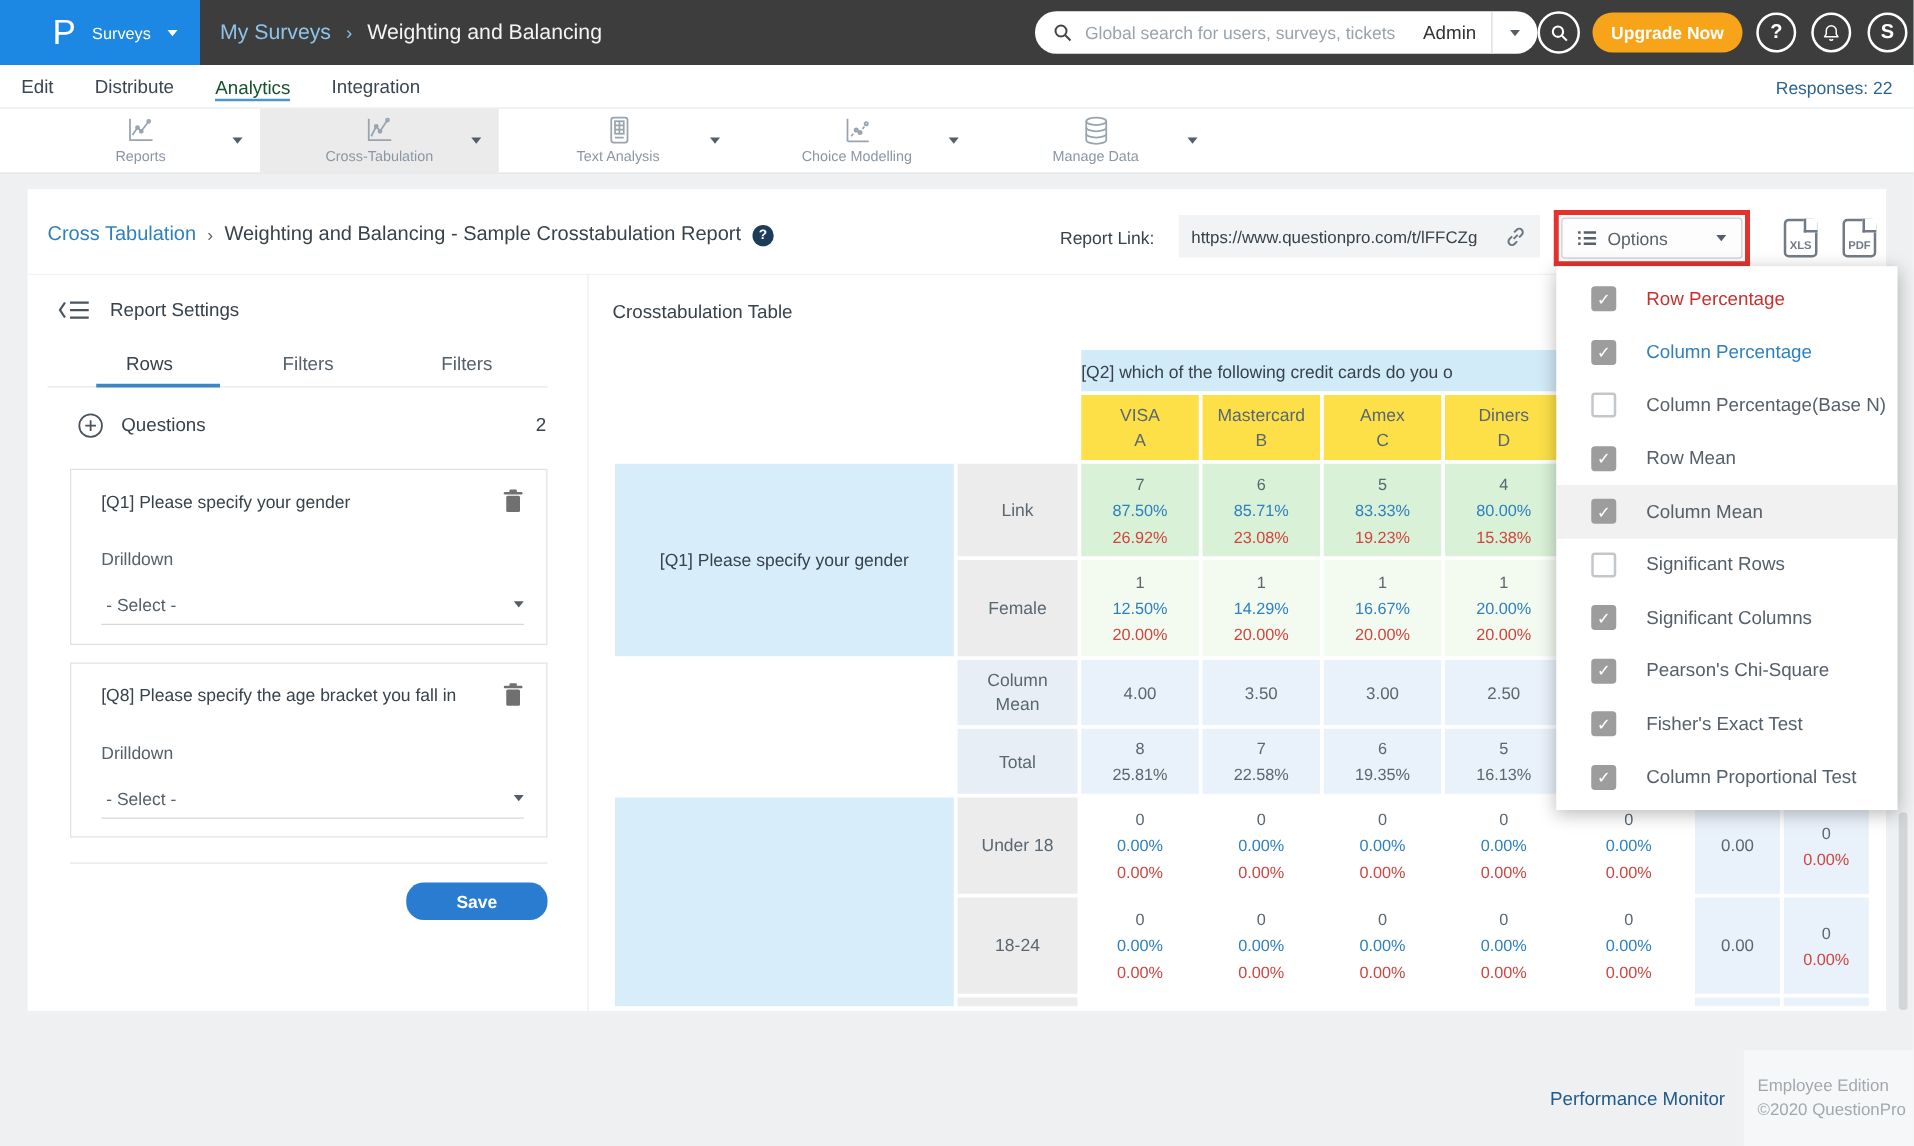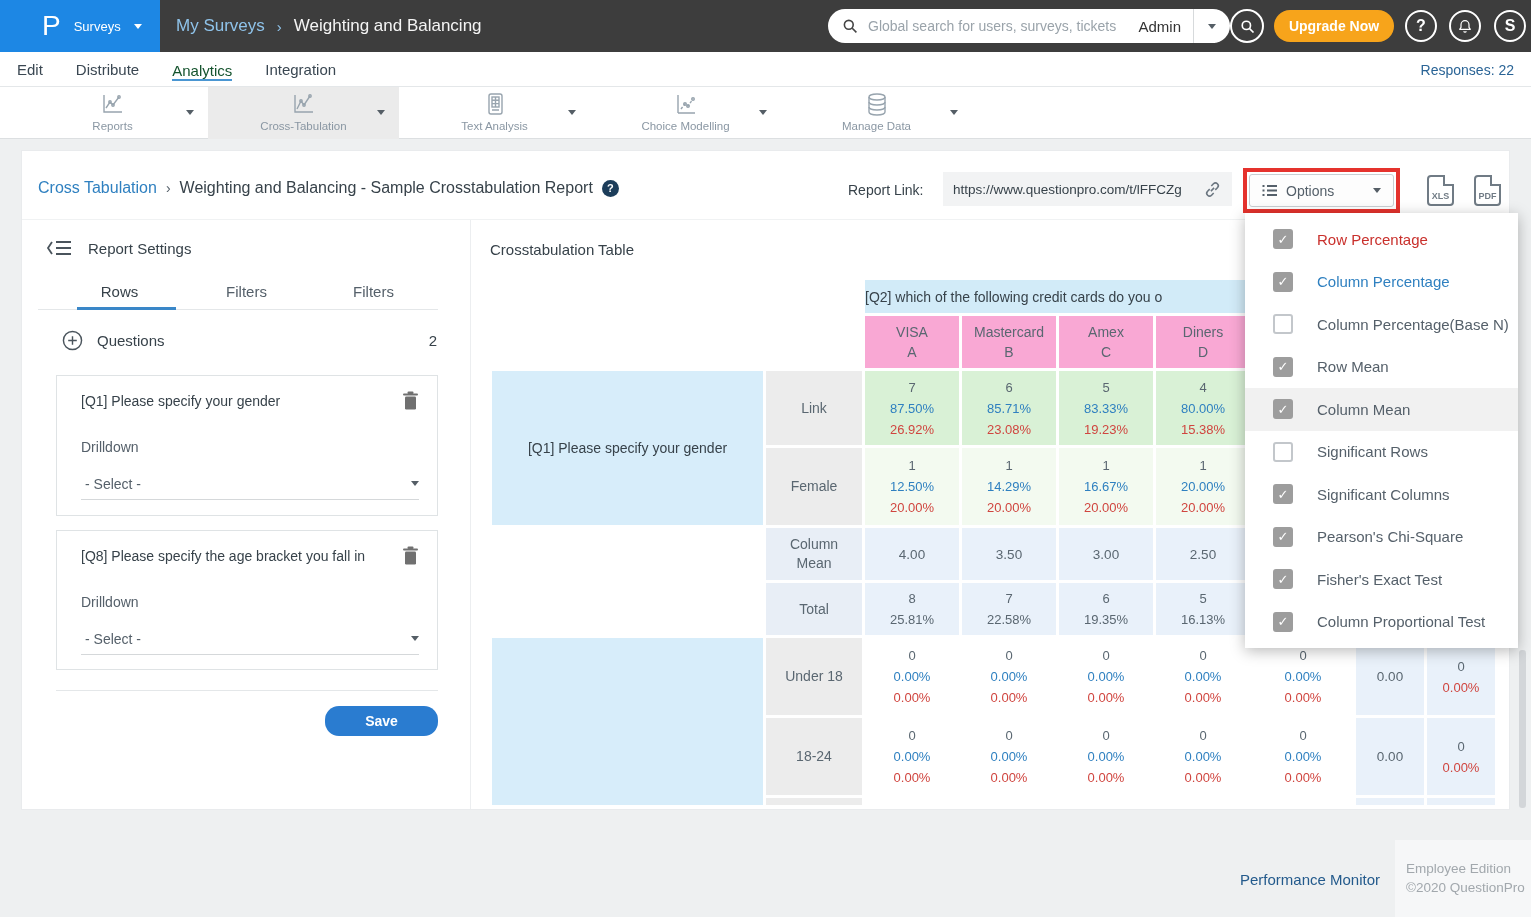--- a/index.html
+++ b/index.html
@@ -87,21 +87,21 @@
   #cards-divider { left:56px; top:690px; width:382px; height:1px; background:#e4e7e9; }
   #save-btn { left:325px; top:706px; width:113px; height:30px; background:#2a7cd0; border-radius:14px; color:#fff; font-size:14px; font-weight:bold; display:flex; align-items:center; justify-content:center; cursor:pointer; }
 
   
   #xtab-title { left:490px; top:241px; font-size:15px; color:#37424a; }
   #table-clip { left:489px; top:277px; width:1012px; height:528px; overflow:hidden; }
   table.xtab { border-collapse:separate; border-spacing:3px; table-layout:fixed; }
   table.xtab td, table.xtab th { padding:0; vertical-align:middle; }
   .blank { background:transparent; }
   .q2h { background:#d2ebf8; font-size:14px; color:#37424a; text-align:left; padding-left:85px; }
-  th.colh { background:#f9a8d4; color:#5a6771; font-weight:normal; font-size:14px; line-height:20px; text-align:center; }
+  th.colh { background:#fde047; color:#5a6771; font-weight:normal; font-size:14px; line-height:20px; text-align:center; }
   .rowh { background:#ececec; color:#5a6771; font-size:14px; text-align:center; line-height:19px; }
   .rowh.blue { background:#e8eef6; }
   .qlabel { background:#d7edfa; color:#37424a; font-size:14px; text-align:center; padding:0 14px; }
   td.c { text-align:center; font-size:13px; line-height:21px; }
   .green { background:#d9f1d6; } .lgreen { background:#f3faf0; }
   .pale { background:#e9f1fa; } .whitebg { background:#fff; }
   td.c .n { display:block; color:#5a6771; }
   td.c .rp { display:block; color:#2f80c0; }
   td.c .cp { display:block; color:#d0453f; }
   td.c .mv { display:block; color:#5a6771; font-size:13.5px; }

